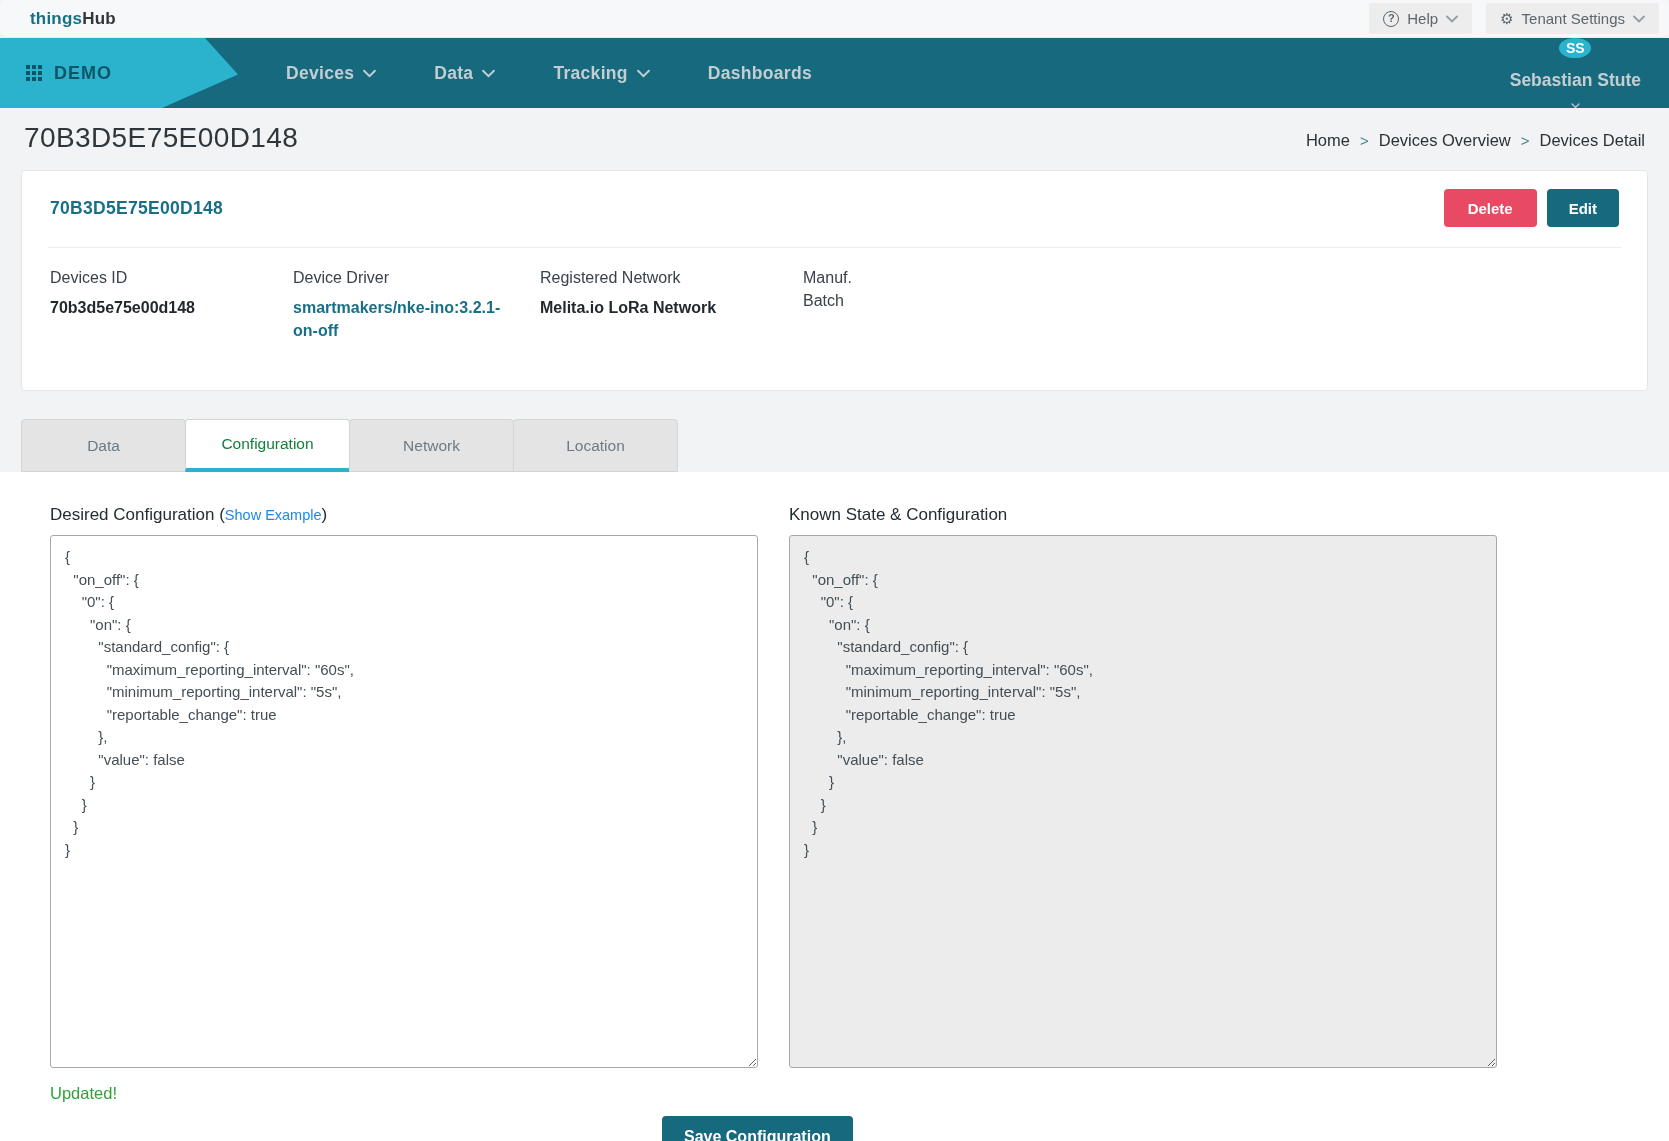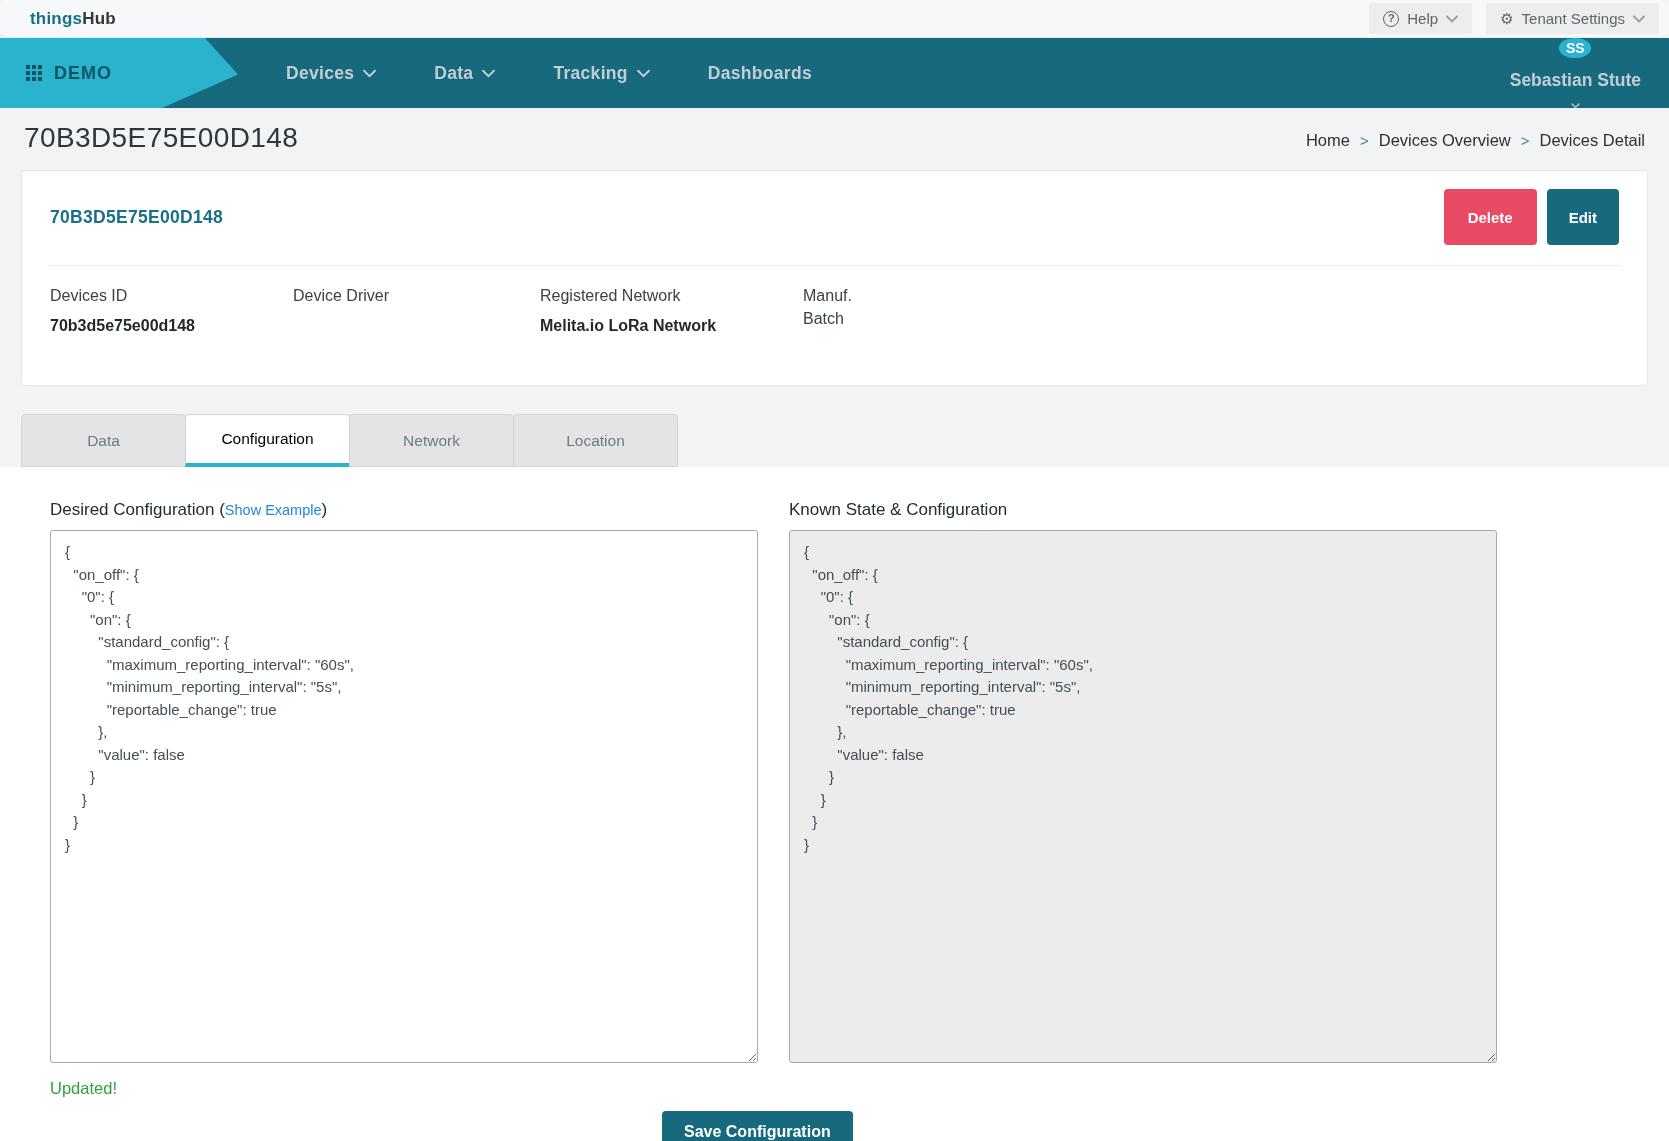--- a/index.html
+++ b/index.html
@@ -76,21 +76,21 @@
   .breadcrumb { display:flex; align-items:center; gap:10px; font-size:16.5px; font-weight:500; color:#2b3237; padding-bottom:6px; }
   .breadcrumb a { color:#2b3237; text-decoration:none; cursor:pointer; }
   .breadcrumb .sep { color:#48808f; font-size:15px; }
   
   .card { margin:0 21px; background:#fff; border:1px solid #e4e7e9; border-radius:4px; }
   .card-head { display:flex; justify-content:space-between; align-items:center; padding:18px 28px 20px; }
   .card-title { margin:0; font-size:17.5px; font-weight:bold; color:var(--link-teal,#177088); letter-spacing:.3px; }
   .card-actions { display:flex; gap:10px; }
   .btn {
     font-size:15px; font-weight:bold; color:#fff; font-family:inherit;
-    border:none; border-radius:4px; height:56px; padding:0 24px; cursor:pointer;
+    border:none; border-radius:4px; height:38px; padding:0 24px; cursor:pointer;
   }
   .btn-delete { background:var(--delete-red,#e84a63); }
   .btn-edit { background:var(--navbar-teal,#17697d); padding:0 22px; }
   .card-divider { border:none; border-top:1px solid #ececec; margin:0 26px; }
   .card-body { display:flex; padding:18px 28px 48px; }
   .field { flex:0 0 auto; }
   .field-1 { width:243px; } .field-2 { width:247px; } .field-3 { width:263px; } .field-4 { flex:1; }
   .field-label { font-size:16px; color:#39424a; line-height:23px; }
   .field-4 .field-label { max-width:70px; }
   .field-value { font-size:16px; font-weight:bold; color:#22292e; margin-top:7px; line-height:23px; }
@@ -101,21 +101,21 @@
   
   .tabs { display:flex; margin:28px 21px 0; }
   .tab {
     width:165px; height:53px;
     display:flex; align-items:center; justify-content:center;
     background:#e4e4e5; border:1px solid #d3d4d5; border-radius:4px 4px 0 0;
     font-size:15.5px; color:#6e7a83; cursor:pointer;
   }
   .tab + .tab { margin-left:-1px; }
   .tab.active {
-    background:#fff; color:#000000; font-weight:500;
+    background:#fff; color:#15803d; font-weight:500;
     border-bottom:4px solid var(--accent-cyan,#2bb3cd);
   }
   
   .panel { background:#fff; min-height:740px; padding:33px 0 0 50px; }
   .config-columns { display:flex; gap:31px; }
   .config-col { width:708px; }
   .section-title { font-size:17px; color:#242d33; margin-bottom:10px; line-height:20px; }
   .paren { color:#242d33; }
   .example-link { color:var(--link-blue,#1e87e5); font-size:14.5px; text-decoration:none; cursor:pointer; }
   .json-area {
@@ -227,20 +227,21 @@
     </div>
   </div>
   <hr class="card-divider">
   <div class="card-body">
     <div class="field field-1">
       <div class="field-label">Devices ID</div>
       <div class="field-value">70b3d5e75e00d148</div>
     </div>
     <div class="field field-2">
       <div class="field-label">Device Driver</div>
+      <div class="field-value"><a class="driver-link">smartmakers/nke-ino:3.2.1-on-off</a></div>
     </div>
     <div class="field field-3">
       <div class="field-label">Registered Network</div>
       <div class="field-value">Melita.io LoRa Network</div>
     </div>
     <div class="field field-4">
       <div class="field-label">Manuf. Batch</div>
     </div>
   </div>
 </section>

